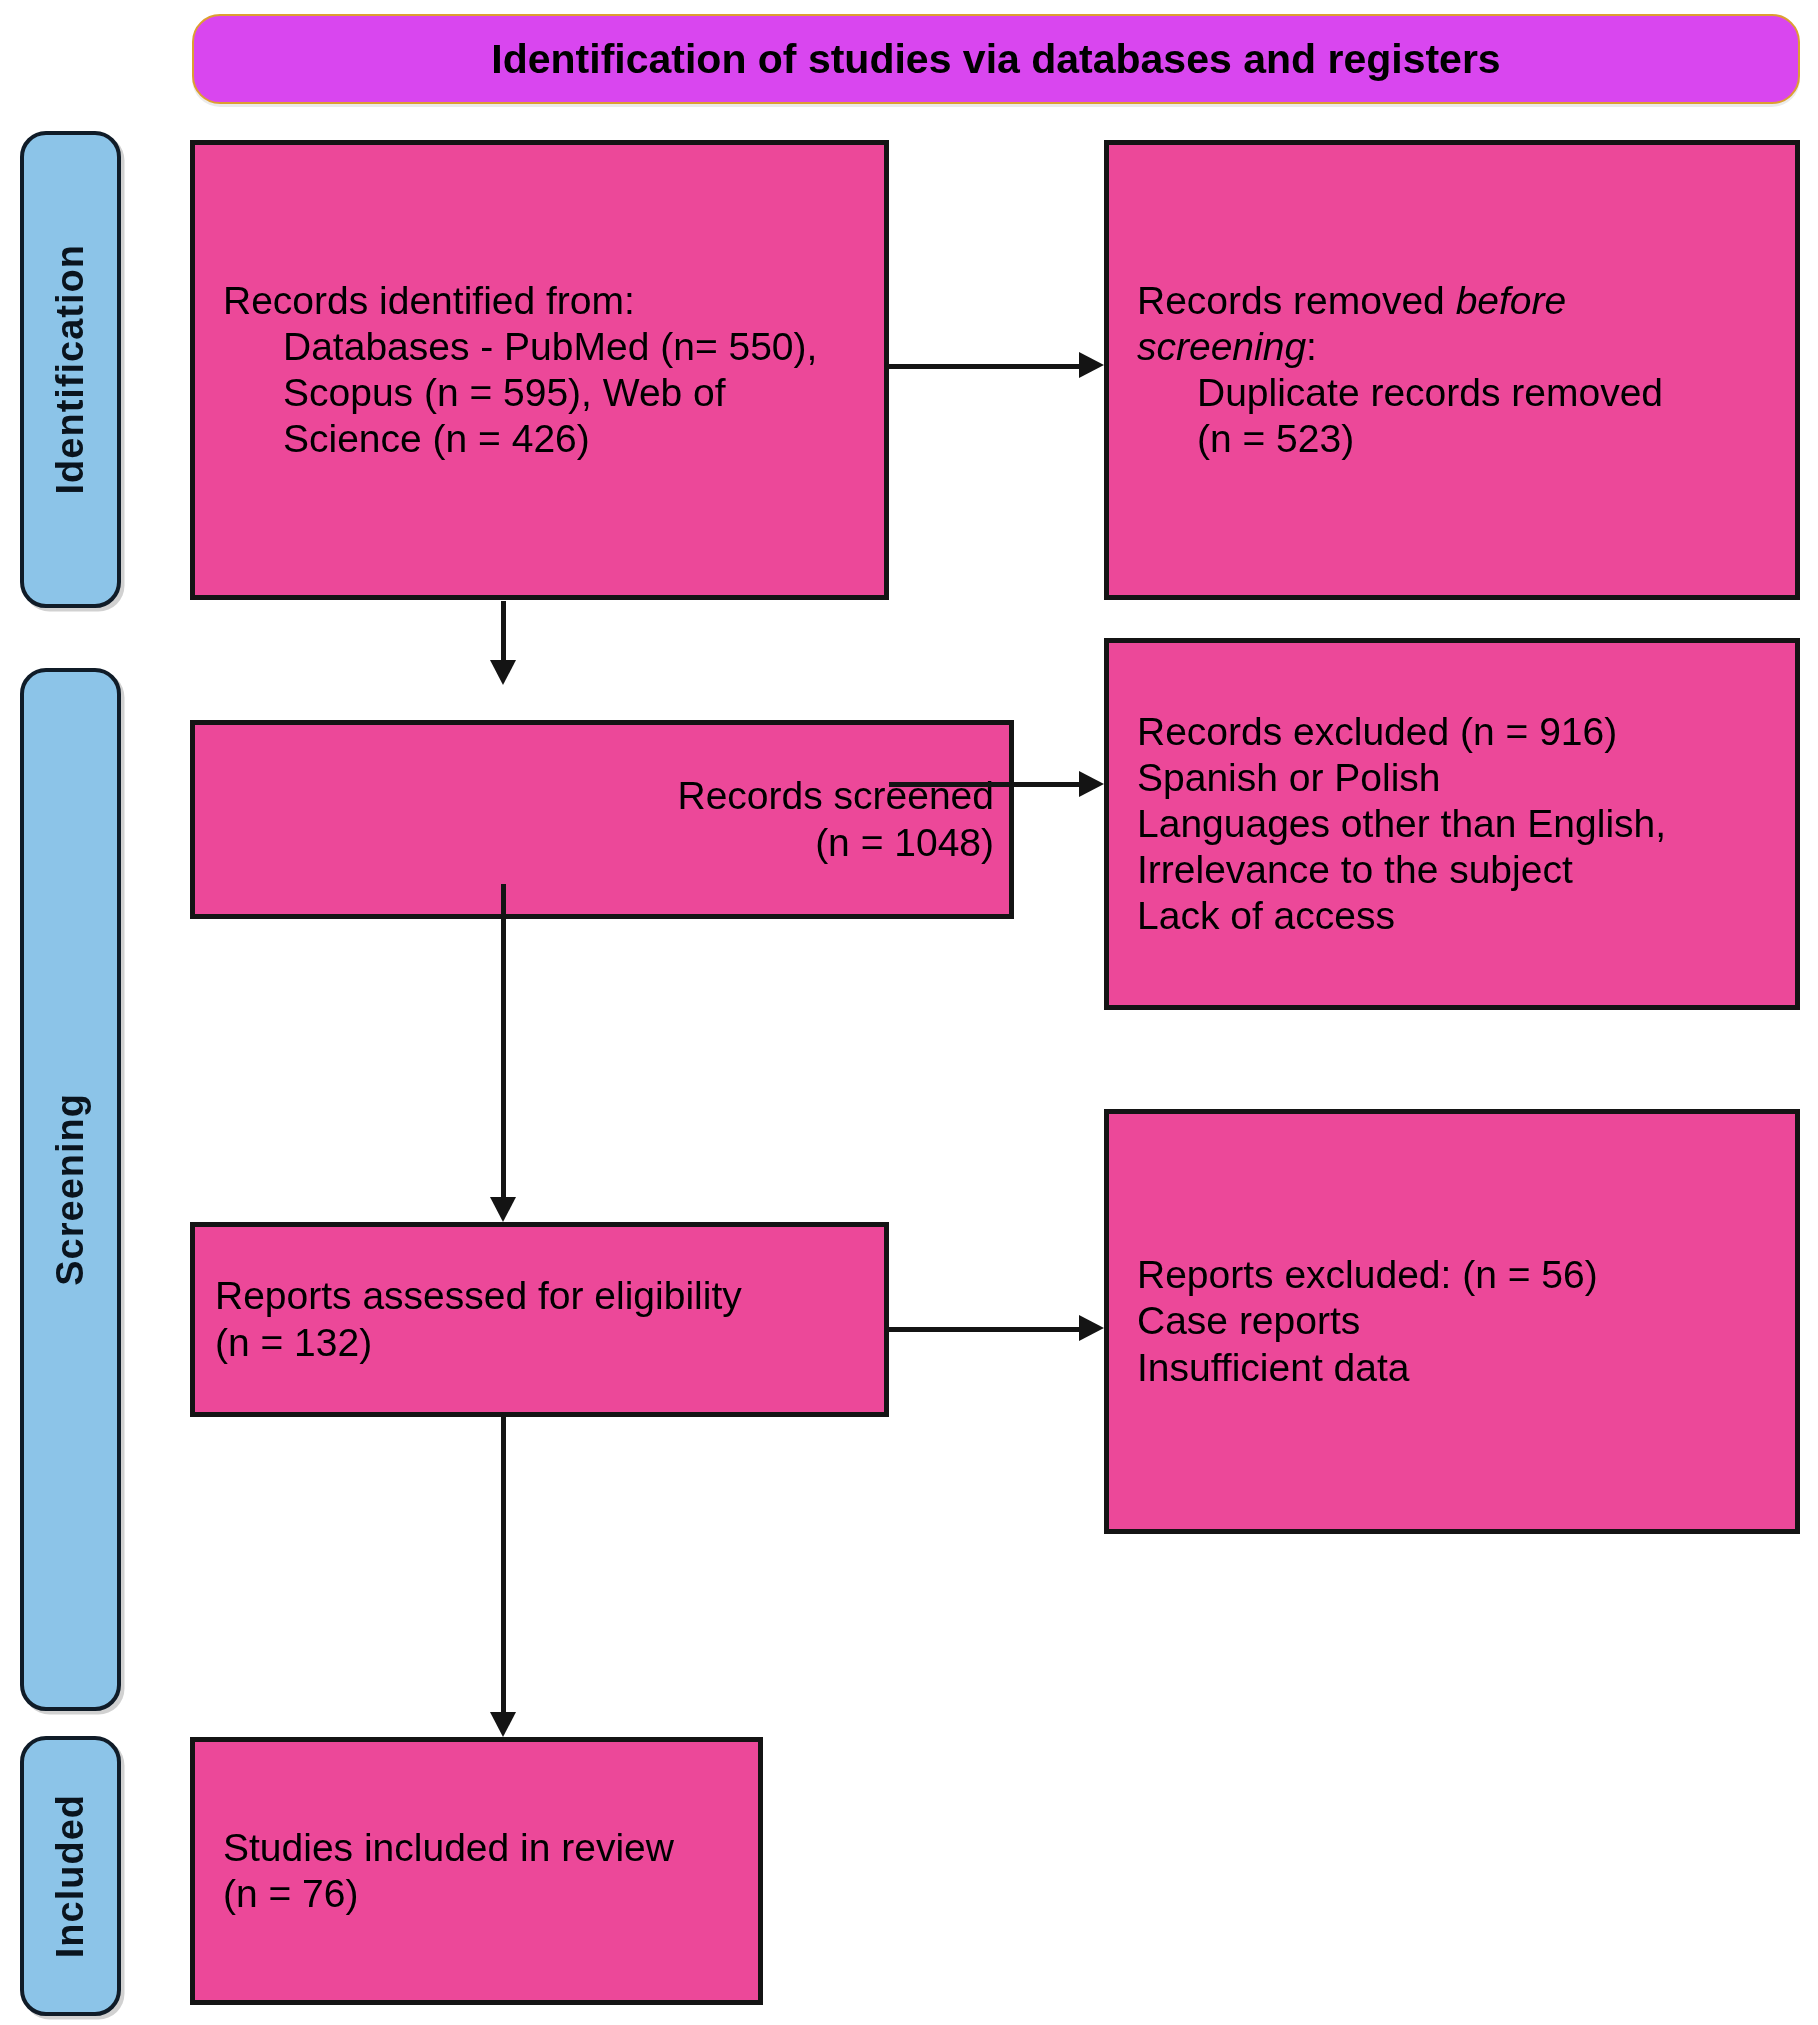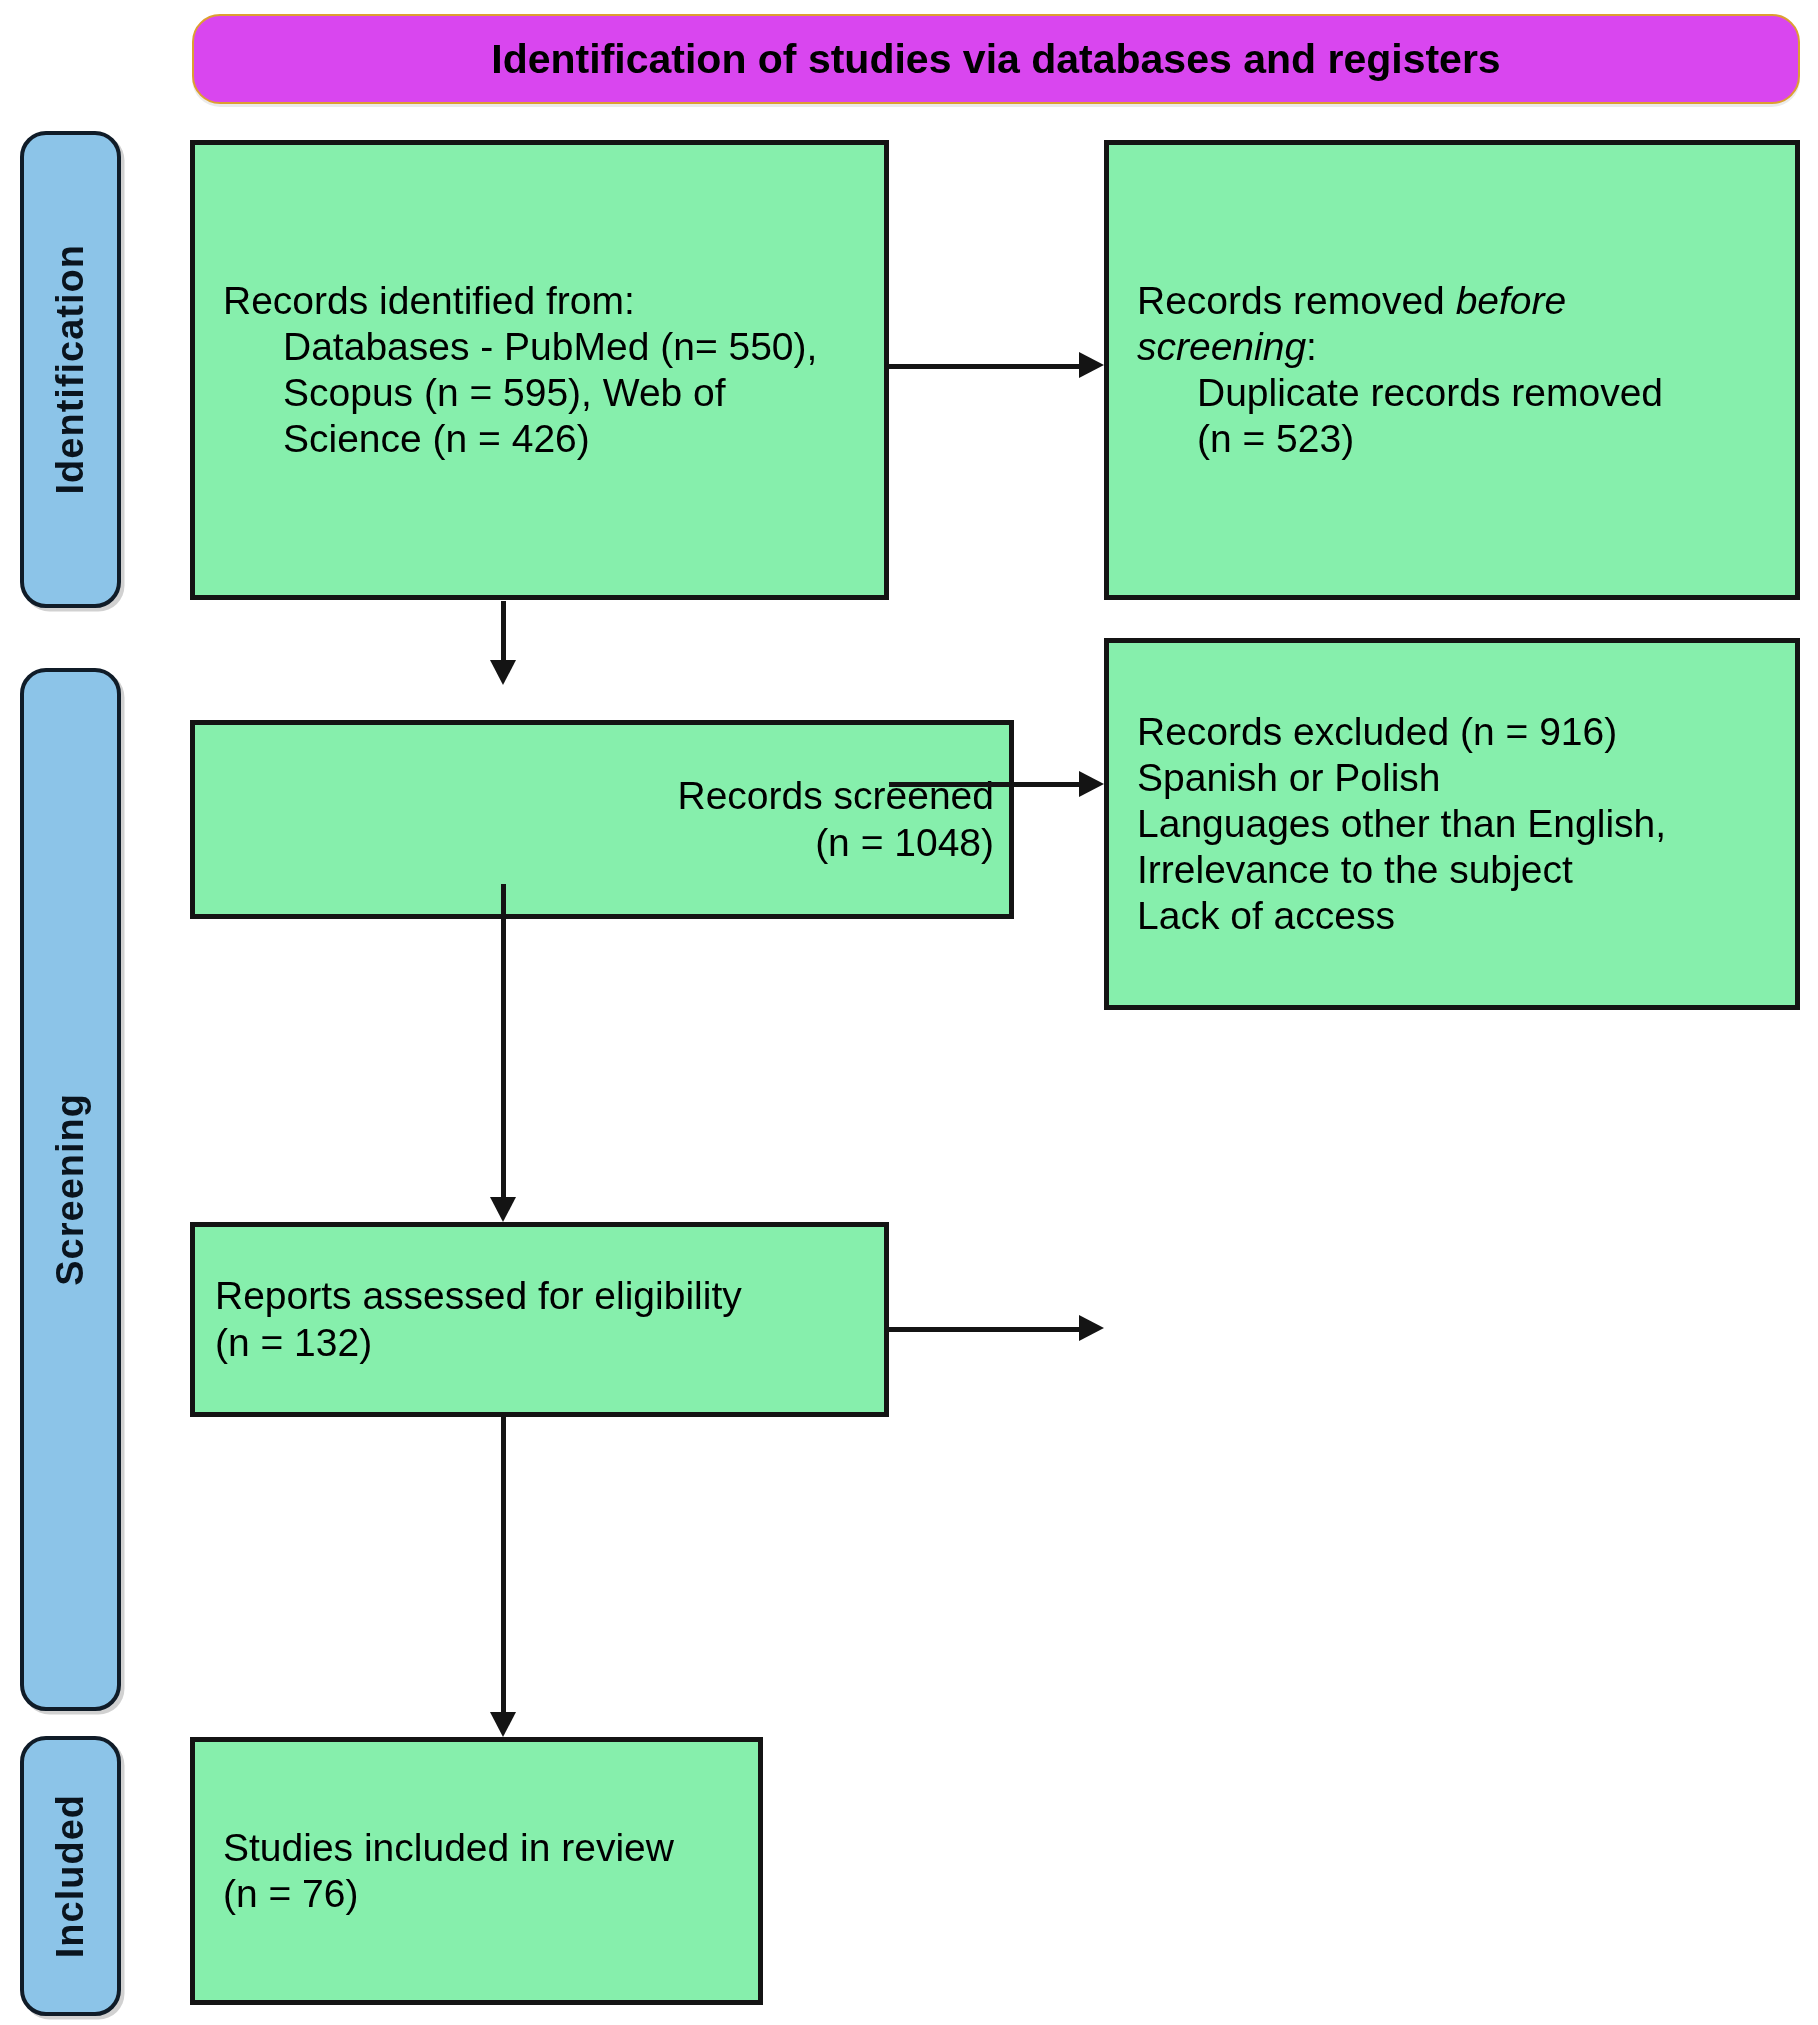--- a/index.html
+++ b/index.html
@@ -46,21 +46,21 @@
     transform: rotate(180deg);
     font-weight: bold;
     font-size: 38px;
     color: #0A141E;
     letter-spacing: 1px;
   }
 
   
   .pbox {
     position: absolute;
-    background: #86efac;
+    background: #ec4899;
     border: 5px solid #141414;
     box-sizing: border-box;
     display: flex; flex-direction: column; justify-content: center;
     padding: 10px 15px 10px 28px;
     font-size: 39px;
     line-height: 1.18;
   }
   .box-identified       { left: 190px;  top: 140px;  width: 699px; height: 460px; }
   .box-removed          { left: 1104px; top: 140px;  width: 696px; height: 460px; }
   .box-screened         { left: 190px;  top: 720px; width: 824px; height: 199px; text-align: right; }
@@ -130,20 +130,25 @@
     <div class="line">Languages other than English,</div>
     <div class="line">Irrelevance to the subject</div>
     <div class="line">Lack of access</div>
   </div>
 
   <div class="pbox box-assessed">
     <div class="line">Reports assessed for eligibility</div>
     <div class="line">(n = 132)</div>
   </div>
 
+  <div class="pbox box-reports-excluded">
+    <div class="line">Reports excluded: (n = 56)</div>
+    <div class="line">Case reports</div>
+    <div class="line">Insufficient data</div>
+  </div>
 
   <div class="pbox box-included">
     <div class="line">Studies included in review</div>
     <div class="line">(n = 76)</div>
   </div>
 
   <div class="stem-v" style="left:501px; top:601px; height:61px;"></div>
   <div class="head-down" style="left:490px; top:660px;"></div>
 
   <div class="stem-v" style="left:501px; top:884px; height:314px;"></div>

